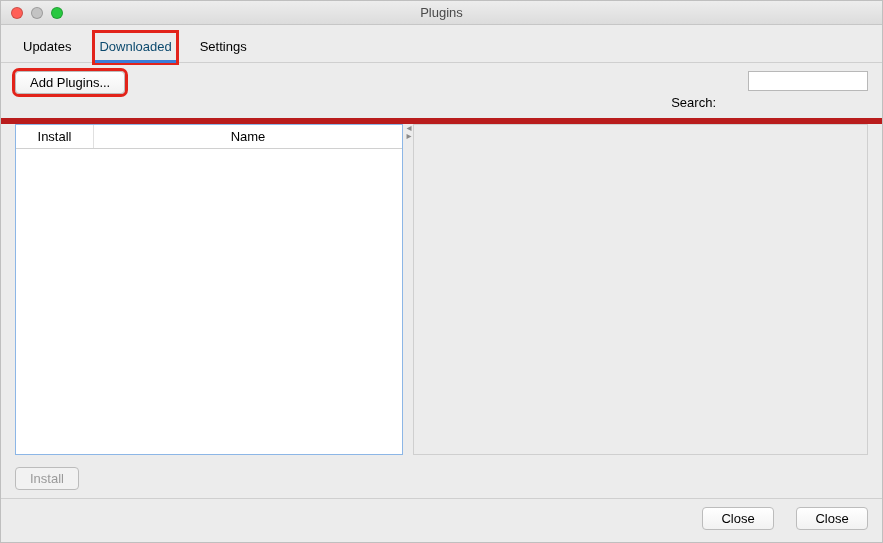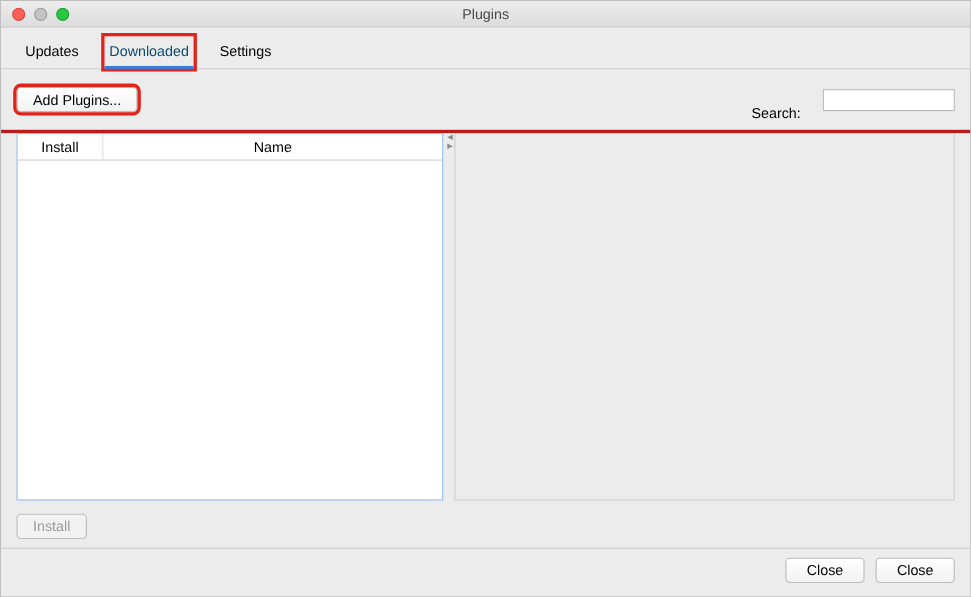--- a/index.html
+++ b/index.html
@@ -69,24 +69,24 @@
     left:0; right:0; bottom:-1px;
     height:3px;
     background:#3b7dd8;
   }
   .highlight-red {
     outline: 3px solid #e2231a;
     outline-offset: 0;
   }
   .toolbar {
     display:flex;
-    align-items:center;
+    align-items:flex-start;
     padding: 8px 14px;
-    gap: 16px;
-    border-bottom:3px solid #b91c1c;
+    gap: 28px;
+    border-bottom:6px solid #b91c1c;
   }
   .btn {
     background: linear-gradient(#ffffff,#f2f2f2);
     border:1px solid #bcbcbc;
     border-radius:4px;
     padding: 3px 14px;
     font-size: 13px;
     cursor:pointer;
   }
   .btn[disabled] {
@@ -158,21 +158,21 @@
     flex:1;
     border:1px solid #cfcfcf;
     background:#ececec;
   }
   .bottom-row {
     padding: 6px 14px 8px 14px;
   }
   .footer {
     display:flex;
     justify-content:flex-end;
-    gap:10px;
+    gap:22px;
     padding: 8px 14px 12px 0;
     border-top:1px solid #cfcfcf;
     background:#ececec;
   }
   .footer .btn { min-width:72px; }
 </style>
 </head>
 <body>
 
 <div class="window">

